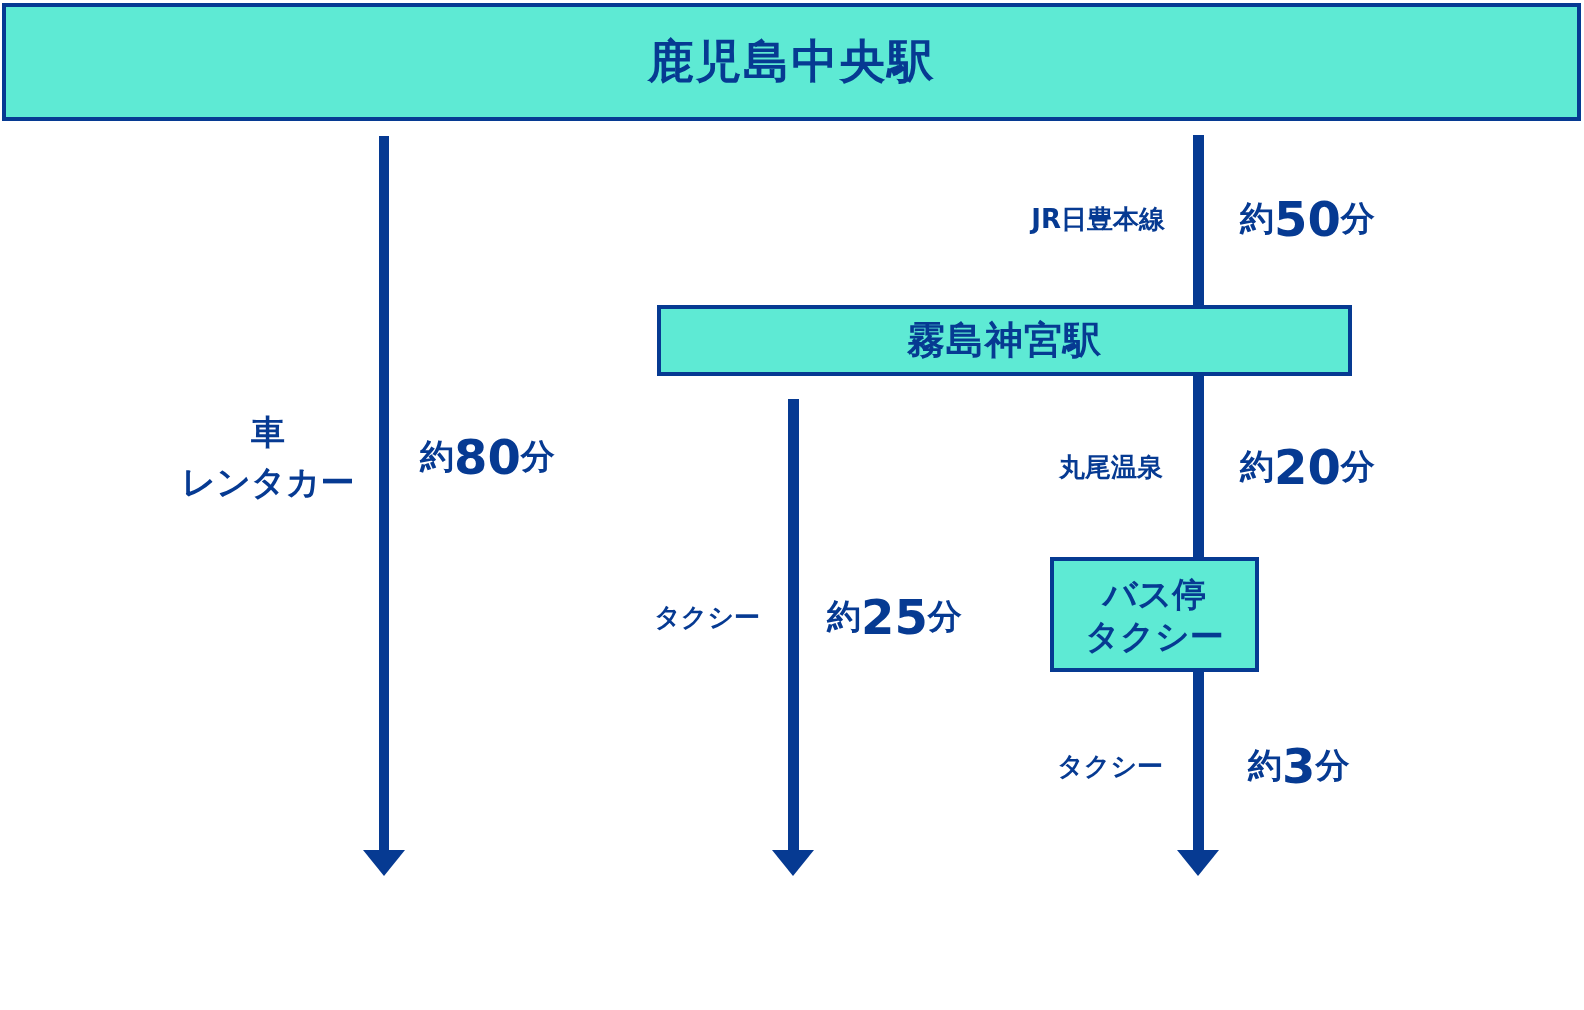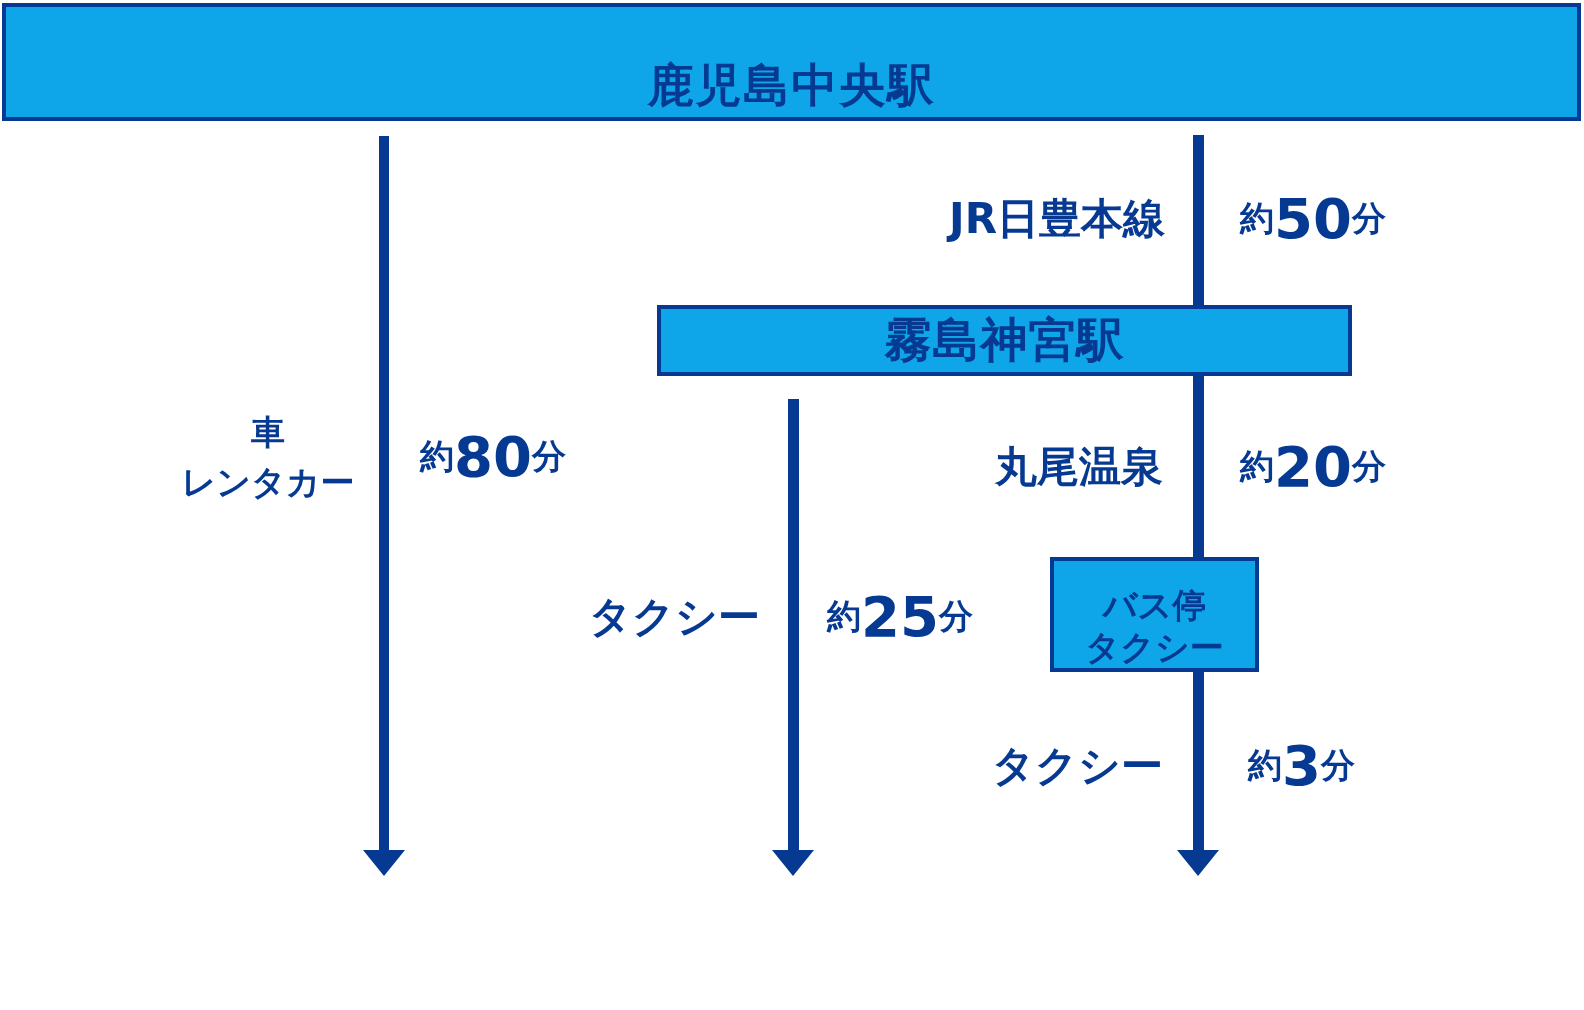--- a/index.html
+++ b/index.html
@@ -25,44 +25,44 @@
   #line-car    { left: 379px;  top: 136px; width: 10px; height: 716px; }
   #head-car    { left: 363px;  top: 850px; }
   #line-taxi25 { left: 788px;  top: 399px; width: 11px; height: 453px; }
   #head-taxi25 { left: 772px;  top: 850px; }
   #line-main   { left: 1193px; top: 135px; width: 11px; height: 717px; }
   #head-main   { left: 1177px; top: 850px; }
 
   
   .box {
     position: absolute; box-sizing: border-box; z-index: 2;
-    background: #0ea5e9; border: 4px solid var(--blue, #063a92);
-    display: flex; flex-direction: column; align-items: center; justify-content: flex-end;
+    background: #5eead4; border: 4px solid var(--blue, #063a92);
+    display: flex; flex-direction: column; align-items: center; justify-content: center;
     text-align: center;
   }
   #origin-box    { left: 2px;    top: 3px;   width: 1579px; height: 118px; }
   #origin-box .t { font-size: 46px; letter-spacing: 2px; }
   #kirishima-box    { left: 657px; top: 305px; width: 695px; height: 71px; }
-  #kirishima-box .t { font-size: 47px; letter-spacing: 1px; }
+  #kirishima-box .t { font-size: 38px; letter-spacing: 1px; }
   #busstop-box    { left: 1050px; top: 557px; width: 209px; height: 115px; }
   #busstop-box .t { font-size: 34px; line-height: 42px; }
 
   
   #destination-bar {
     position: absolute; left: 0; top: 888px; width: 1584px; height: 122px;
     background: var(--blue, #063a92); z-index: 2;
     display: flex; align-items: center; justify-content: center;
   }
   #destination-bar .t { font-size: 46px; color: #ffffff; letter-spacing: 4px; }
 
   
   .label { position: absolute; transform: translateY(-50%); white-space: nowrap; z-index: 3; }
-  .method { font-size: 42px; text-align: right; }
+  .method { font-size: 26px; text-align: right; }
   .duration { font-size: 34px; display: flex; align-items: center; }
-  .duration .num { font-size: 56px; line-height: 1; padding: 0 0; }
+  .duration .num { font-size: 48px; line-height: 1; padding: 0 0; }
 
   #car-method { left: 158px; top: 457px; width: 220px; text-align: center; }
   #car-method .l1 { font-size: 34px; line-height: 34px; }
   #car-method .l2 { font-size: 34px; line-height: 34px; margin-top: 16px; }
   #car-duration    { left: 420px;  top: 457px; }
 
   #train-method    { right: 419px; top: 219px; }
   #train-duration  { left: 1240px; top: 219px; }
 
   #bus-method      { right: 421px; top: 467px; }

